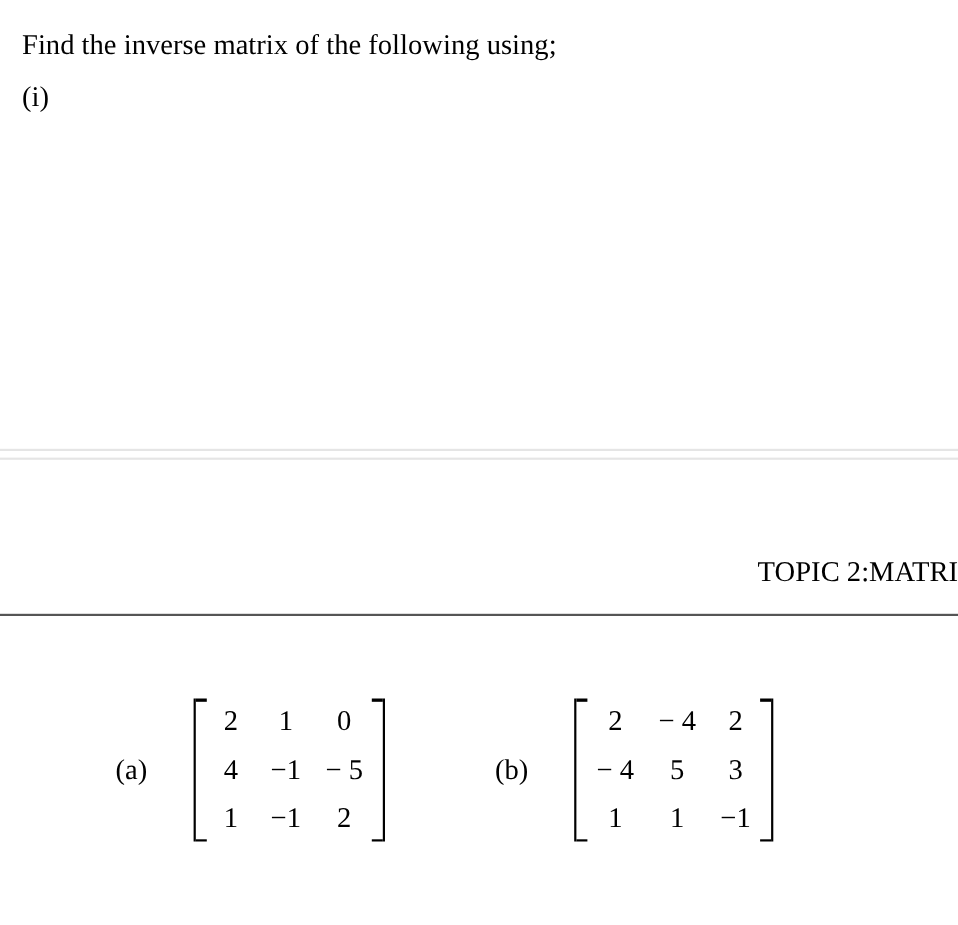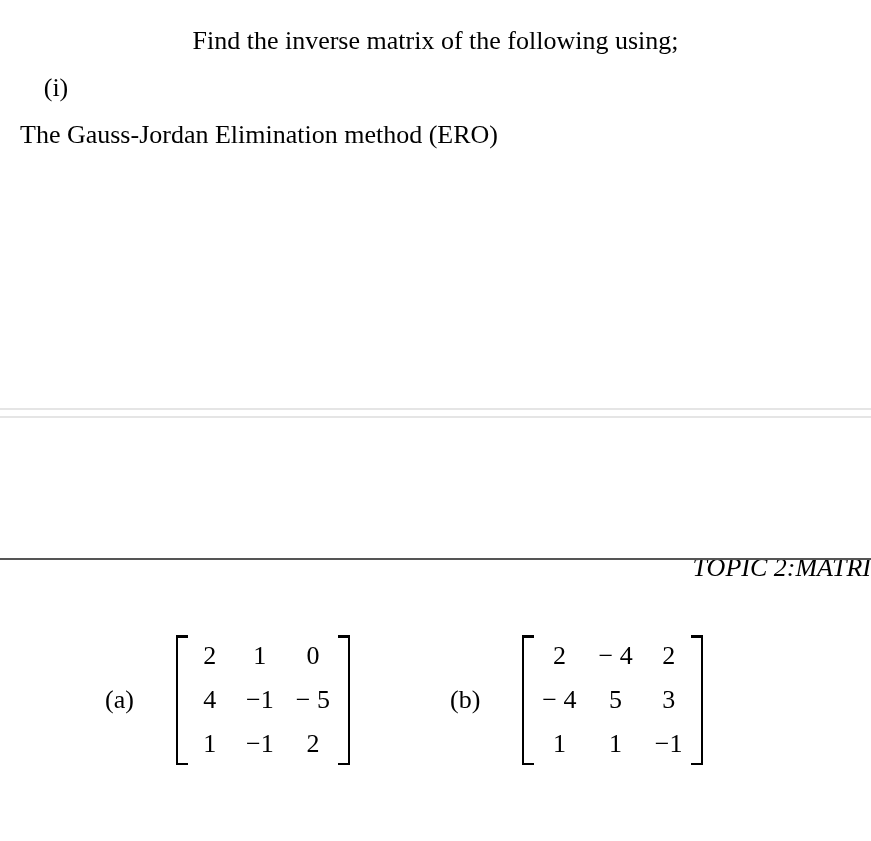--- a/index.html
+++ b/index.html
@@ -7,44 +7,41 @@
       width: 871px;
       height: 841px;
       background: #fff;
       font-family: "Times New Roman", Times, serif;
       color: #000;
       position: relative;
       overflow: hidden;
     }
     .top-section {
       padding: 18px 20px 0 20px;
-      text-align: center;
     }
     .line {
       font-size: 26px;
       line-height: 1.8;
     }
     .enum-line {
       display: flex;
       align-items: baseline;
       font-size: 26px;
       line-height: 1.8;
     }
     .enum-label {
       width: 72px;
       flex-shrink: 0;
     }
     .topic-label {
       position: absolute;
       right: 0;
       top: 505px;
-      font-style: italic;
       font-size: 26px;
       white-space: nowrap;
-      margin-top: 48px;
     }
     .thin-rule {
       position: absolute;
       left: 0;
       right: 0;
       top: 408px;
       border: none;
       border-top: 2px solid #e5e5e5;
       border-bottom: 2px solid #e5e5e5;
       height: 10px;
@@ -128,21 +125,20 @@
   </style>
 </head>
 <body>
 
 <div class="top-section">
   <div class="line">Find the inverse matrix of the following  using;</div>
   <div class="enum-line">
     <span class="enum-label">(i)</span>
   </div>
   <div class="enum-line">
-    <span>The Gauss-Jordan Elimination method (ERO)</span>
   </div>
 </div>
 
 <div class="thin-rule"></div>
 
 <div class="topic-label">TOPIC 2:MATRI</div>
 
 <hr class="hr-under">
 
 <div class="matrices-row">

